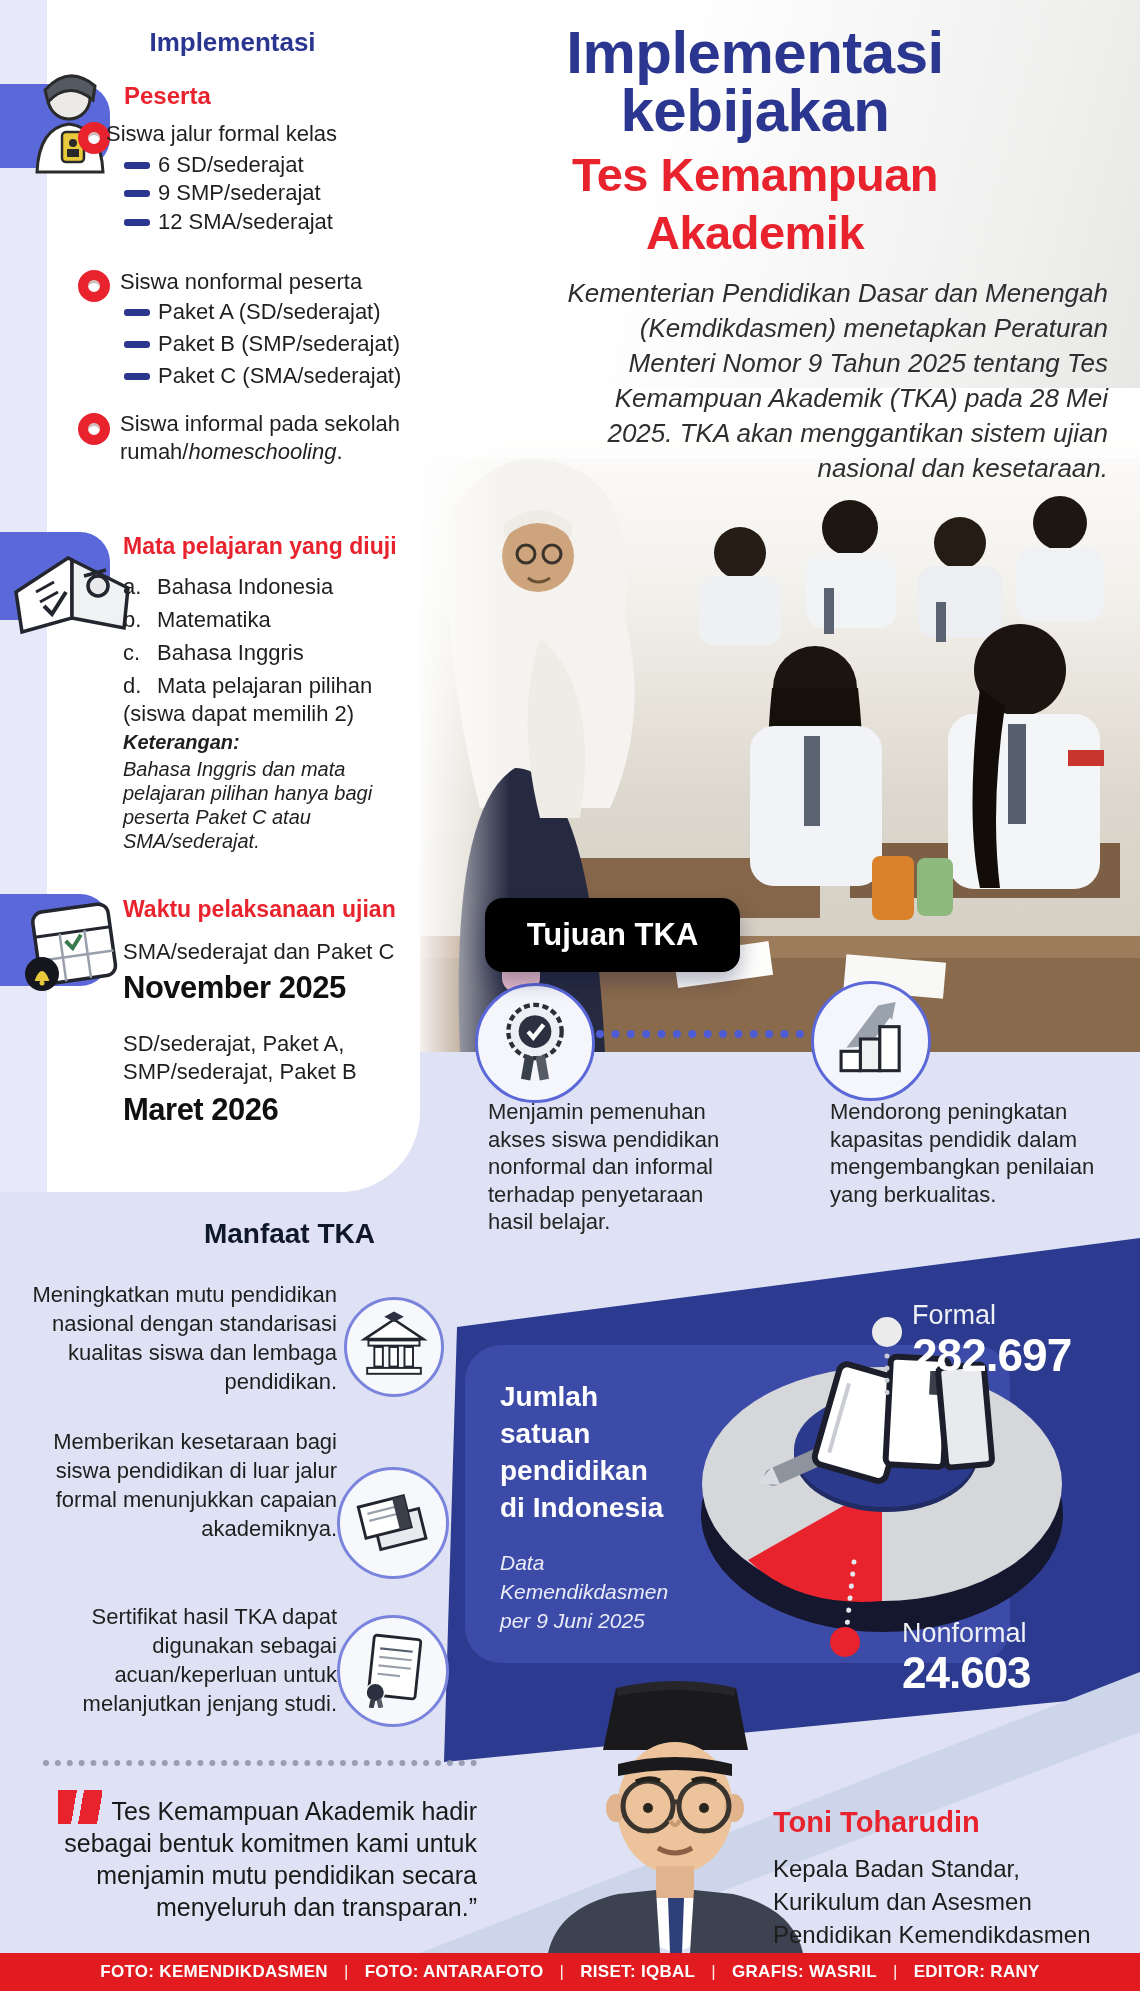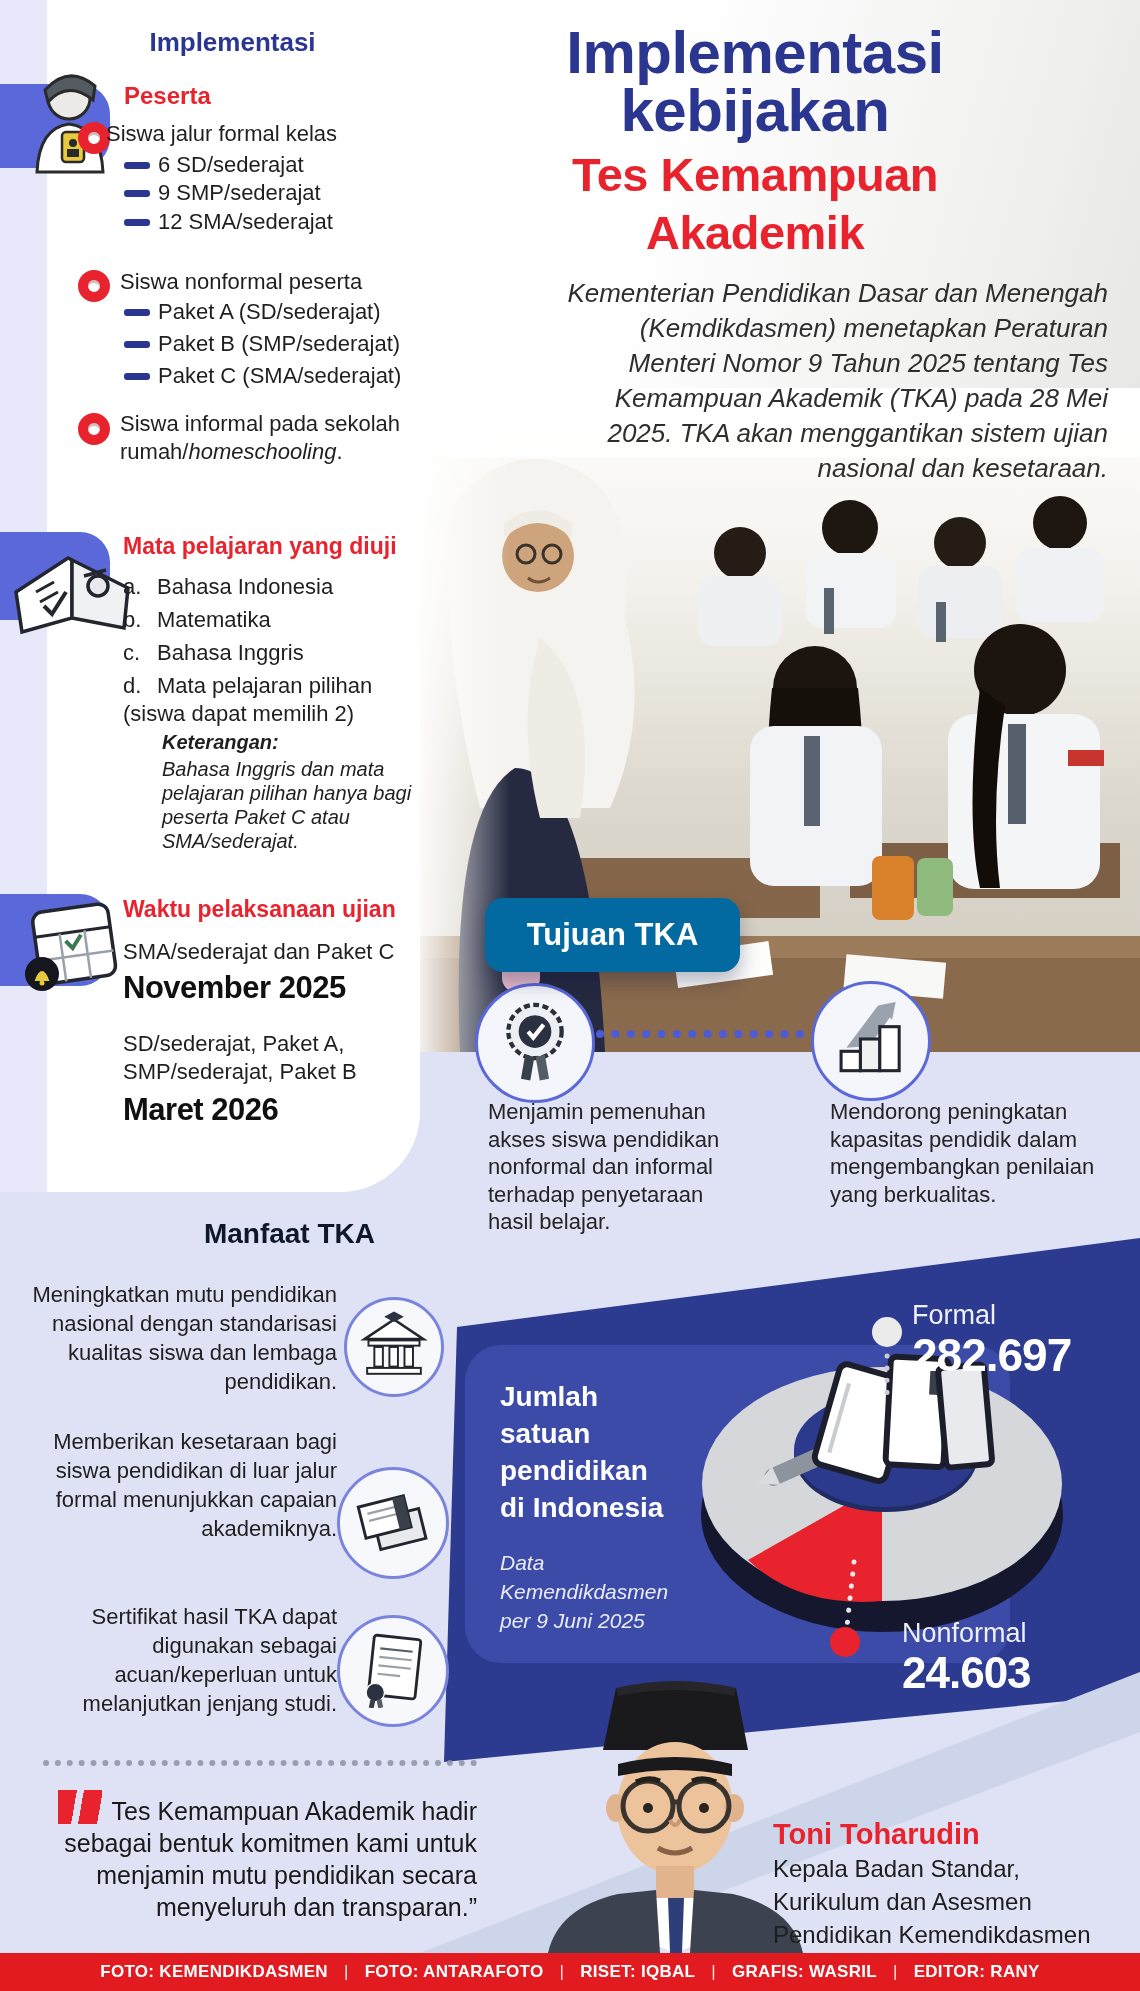--- a/index.html
+++ b/index.html
@@ -14,28 +14,28 @@
   .photo-wrap{left:420px;top:388px;width:720px;height:664px;}
   
   .h-impl{font-size:26px;font-weight:bold;color:#2b3690;text-align:center;}
   .h-red{font-size:23px;font-weight:bold;color:#e8232d;}
   .body22{font-size:22px;line-height:28px;color:#1f1f1f;}
   .tab{left:0;width:110px;background:#5b68d9;border-radius:0 30px 30px 0;}
   .bullet{width:12px;height:12px;border-radius:50%;background:#fff;border:10px solid #e8232d;box-shadow:inset 0 3px 0 rgba(60,0,0,.25);}
   .dash{width:26px;height:7px;border-radius:3px;background:#2b3690;}
   .letter{display:inline-block;width:34px;}
   .ital{font-style:italic;}
-  .ket{font-size:20px;font-style:italic;line-height:24px;color:#1f1f1f;margin-left:39px;}
+  .ket{font-size:20px;font-style:italic;line-height:24px;color:#1f1f1f;}
   .date{font-size:31px;font-weight:bold;color:#101010;letter-spacing:-.5px;}
   
   .hero-blue{font-size:60px;line-height:58px;font-weight:bold;color:#2b3690;text-align:center;letter-spacing:-.5px;}
   .hero-red{font-size:47px;line-height:58px;font-weight:bold;color:#e8232d;text-align:center;letter-spacing:-.5px;}
   .intro{font-size:26px;line-height:35px;color:#2e2e2e;text-align:right;}
   
-  .badge{background:#0369a1;border-radius:18px;box-shadow:0 10px 20px rgba(10,15,60,.3);display:flex;align-items:center;justify-content:center;}
+  .badge{background:#000000;border-radius:18px;box-shadow:0 10px 20px rgba(10,15,60,.3);display:flex;align-items:center;justify-content:center;}
   .badge span{color:#fff;font-size:31px;font-weight:bold;}
   .goal-circle{width:114px;height:114px;border-radius:50%;background:#f5f6fb;border:3px solid #5b68d8;display:flex;align-items:center;justify-content:center;}
   .goal-text{font-size:22px;line-height:27.5px;color:#242424;}
   .dotline-blue{border-top:8px dotted #4d5cd4;}
   .dotline-gray{border-top:6px dotted #8d93a8;opacity:.85;}
   
   .manfaat-title{font-size:28px;font-weight:bold;color:#0f172a;text-align:right;}
   .benefit{font-size:22px;line-height:29px;color:#1f1f1f;text-align:right;}
   .m-icon{border-radius:50%;background:#f7f8fc;border:3px solid #7a84dd;display:flex;align-items:center;justify-content:center;}
   
@@ -370,21 +370,21 @@
       <path d="M122 140 Q127 150 132 140" stroke="#c79a72" stroke-width="4" fill="none"></path>
       <path d="M110 168 Q127 178 144 168" stroke="#8a5f44" stroke-width="5" fill="none"></path>
       <rect x="108" y="186" width="38" height="32" fill="#e2b48e"></rect>
       <path d="M70 218 L185 218 L160 260 L127 273 L95 260 Z" fill="#ffffff"></path>
       <path d="M120 218 L136 218 L134 273 L122 273 Z" fill="#2c3f78"></path>
       <path d="M0 273 Q10 228 70 214 L108 210 L112 273 Z" fill="#3c4250"></path>
       <path d="M255 273 Q245 228 185 214 L146 210 L142 273 Z" fill="#3c4250"></path>
     </svg>
   </div>
 
-  <div class="abs sp-name z3" style="left:773px;top:1806px;margin-top:12px;">Toni Toharudin</div>
+  <div class="abs sp-name z3" style="left:773px;top:1806px;">Toni Toharudin</div>
   <div class="abs sp-role z3" style="left:773px;top:1852px;width:330px;">Kepala Badan Standar, Kurikulum dan Asesmen Pendidikan Kemendikdasmen</div>
 
   <div class="abs footer">
     <span>FOTO: KEMENDIKDASMEN</span>
     <span class="sep">|</span>
     <span>FOTO: ANTARAFOTO</span>
     <span class="sep">|</span>
     <span>RISET: IQBAL</span>
     <span class="sep">|</span>
     <span>GRAFIS: WASRIL</span>

